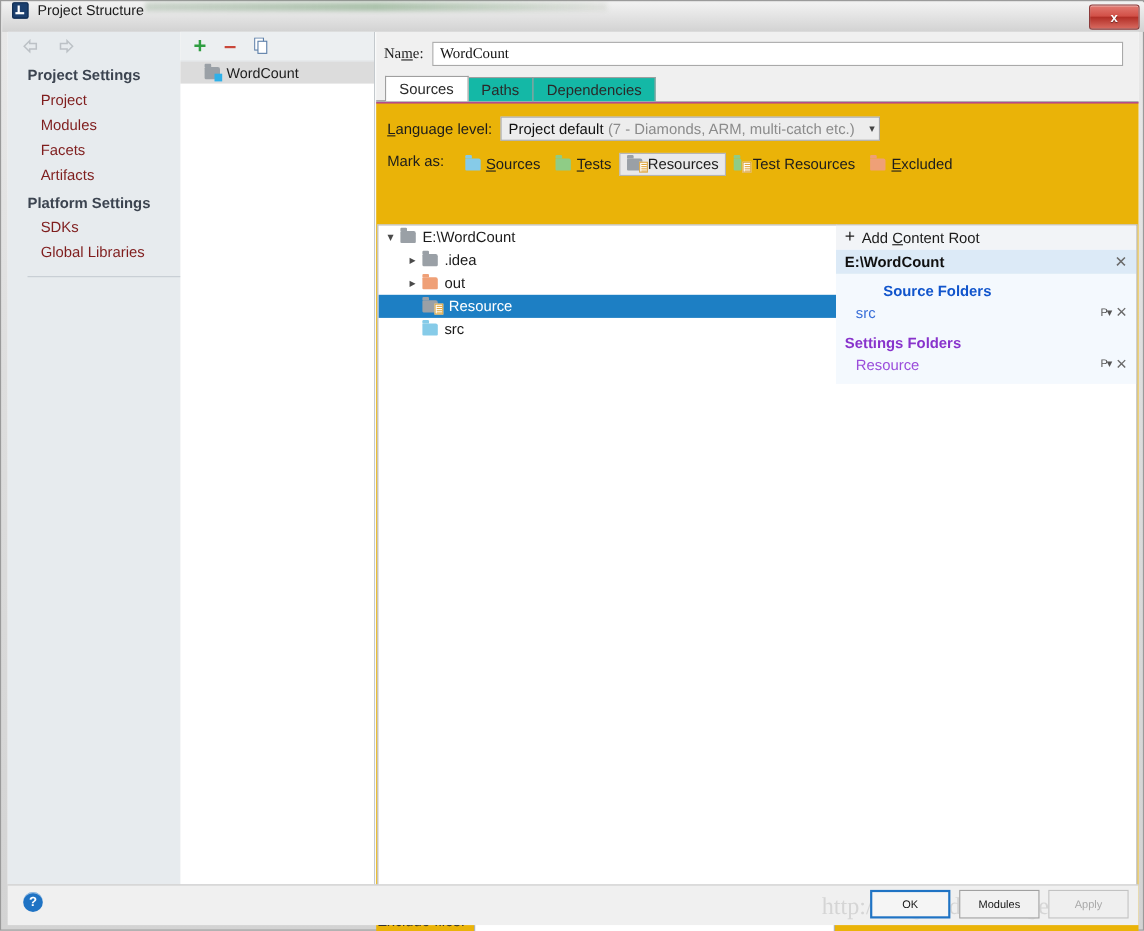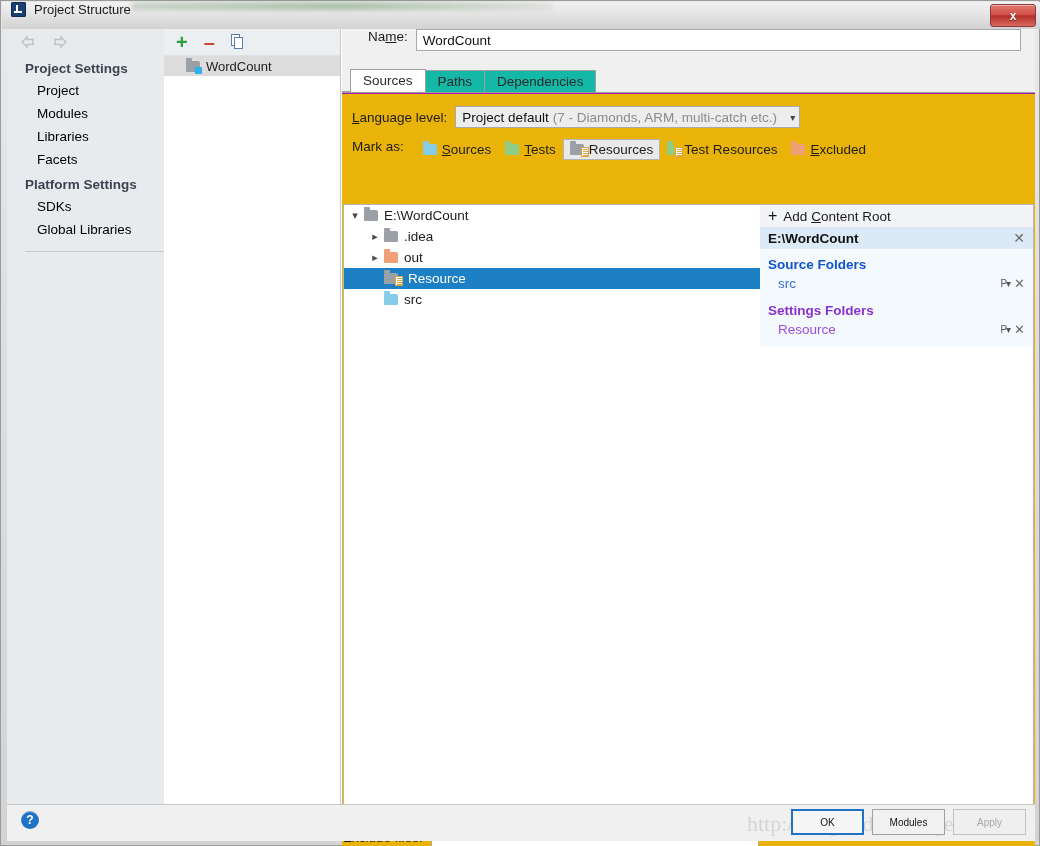--- a/index.html
+++ b/index.html
@@ -63,21 +63,21 @@
     height:26px;display:flex;align-items:center;padding-left:12px;gap:14px;
   }
   .arrow{
     width:18px;height:14px;position:relative;opacity:.55;
   }
   .arrow svg{display:block;}
   .side-group{
     font-weight:bold;color:#3c4450;padding:6px 0 3px 18px;font-size:13.5px;
   }
   .side-item{
-    padding:3px 2px 3px 30px;font-size:13.5px;color:#000000;line-height:17px;
+    padding:3px 2px 3px 30px;font-size:13.5px;color:#7f1d1d;line-height:17px;
   }
   .side-sep{
     margin:10px 18px 0 18px;height:1px;background:#c6ccd2;
   }
   
   .modcol{
     position:absolute;left:157px;top:0;width:177px;height:775px;
     background:#ffffff;border-right:1px solid #c4c9cd;box-sizing:border-box;
   }
   .mod-toolbar{
@@ -112,21 +112,21 @@
   }
   .res-lines i{
     position:absolute;left:1px;width:5px;height:1px;background:#e0a63c;
   }
   
   .main{
     position:absolute;left:335px;top:0;width:693px;height:775px;
     background:#f0f0f0;box-sizing:border-box;
   }
   .name-row{
-    height:39px;display:flex;align-items:flex-start;padding-left:26px;gap:8px;
+    height:39px;display:flex;align-items:center;padding-left:7px;gap:8px;font-family:Liberation Serif, serif;
   }
   .lbl{font-size:13.5px;color:#1c1c1c;}
   .u{text-decoration:underline;}
   .name-input{
     flex:1;margin-right:14px;height:22px;background:#fff;border:1px solid #a9a9a9;
     display:flex;align-items:center;padding-left:6px;font-size:13.5px;color:#111;
     box-sizing:border-box;
   }
   .tabs{
     display:flex;align-items:flex-end;height:24px;padding-left:8px;
@@ -189,21 +189,21 @@
   }
   .plus-s{font-size:16px;line-height:14px;}
   .root-hdr{
     height:22px;background:#dceaf7;display:flex;align-items:center;
     padding:0 8px 0 8px;font-weight:bold;font-size:13.5px;color:#101010;
   }
   .root-hdr .sp{flex:1;}
   .xm{color:#6a6a6a;font-size:14px;}
   .root-body{background:#f4f9fe;padding:5px 0 8px 0;}
   .grp-title{font-weight:bold;font-size:13.5px;padding:3px 0 2px 8px;}
-  .grp-src{color:#1155cc;}
+  .grp-src{color:#1155cc;margin-left:35px;}
   .grp-res{color:#8833cc;}
   .grp-row{
     display:flex;align-items:center;padding:2px 8px 2px 18px;font-size:13.5px;
   }
   .grp-row .sp{flex:1;}
   .pfx{font-size:10px;color:#555;margin-right:4px;letter-spacing:-1px;}
   .val-src{color:#3a6fd8;}
   .val-res{color:#9b4ddb;}
   .exclude-row{
     position:absolute;left:1px;top:733px;width:418px;display:flex;align-items:center;gap:8px;
@@ -261,22 +261,22 @@
         <span class="arrow">
           <svg width="18" height="14" viewBox="0 0 18 14">
               <path d="M10 2 L15 7 L10 12 L10 9.5 L4 9.5 L4 4.5 L10 4.5 Z" fill="none" stroke="#9aa0a6" stroke-width="1.4"></path>
             </svg>
         </span>
       </div>
 
       <div class="side-group">Project Settings</div>
       <div class="side-item">Project</div>
       <div class="side-item">Modules</div>
-      <div class="side-item">Libraries</div>
       <div class="side-item">Facets</div>
+      <div class="side-item">Artifacts</div>
 
       <div class="side-group">Platform Settings</div>
       <div class="side-item">SDKs</div>
       <div class="side-item">Global Libraries</div>
 
       <div class="side-sep"></div>
     </div>
 
     <div class="modcol">
       <div class="mod-toolbar">

